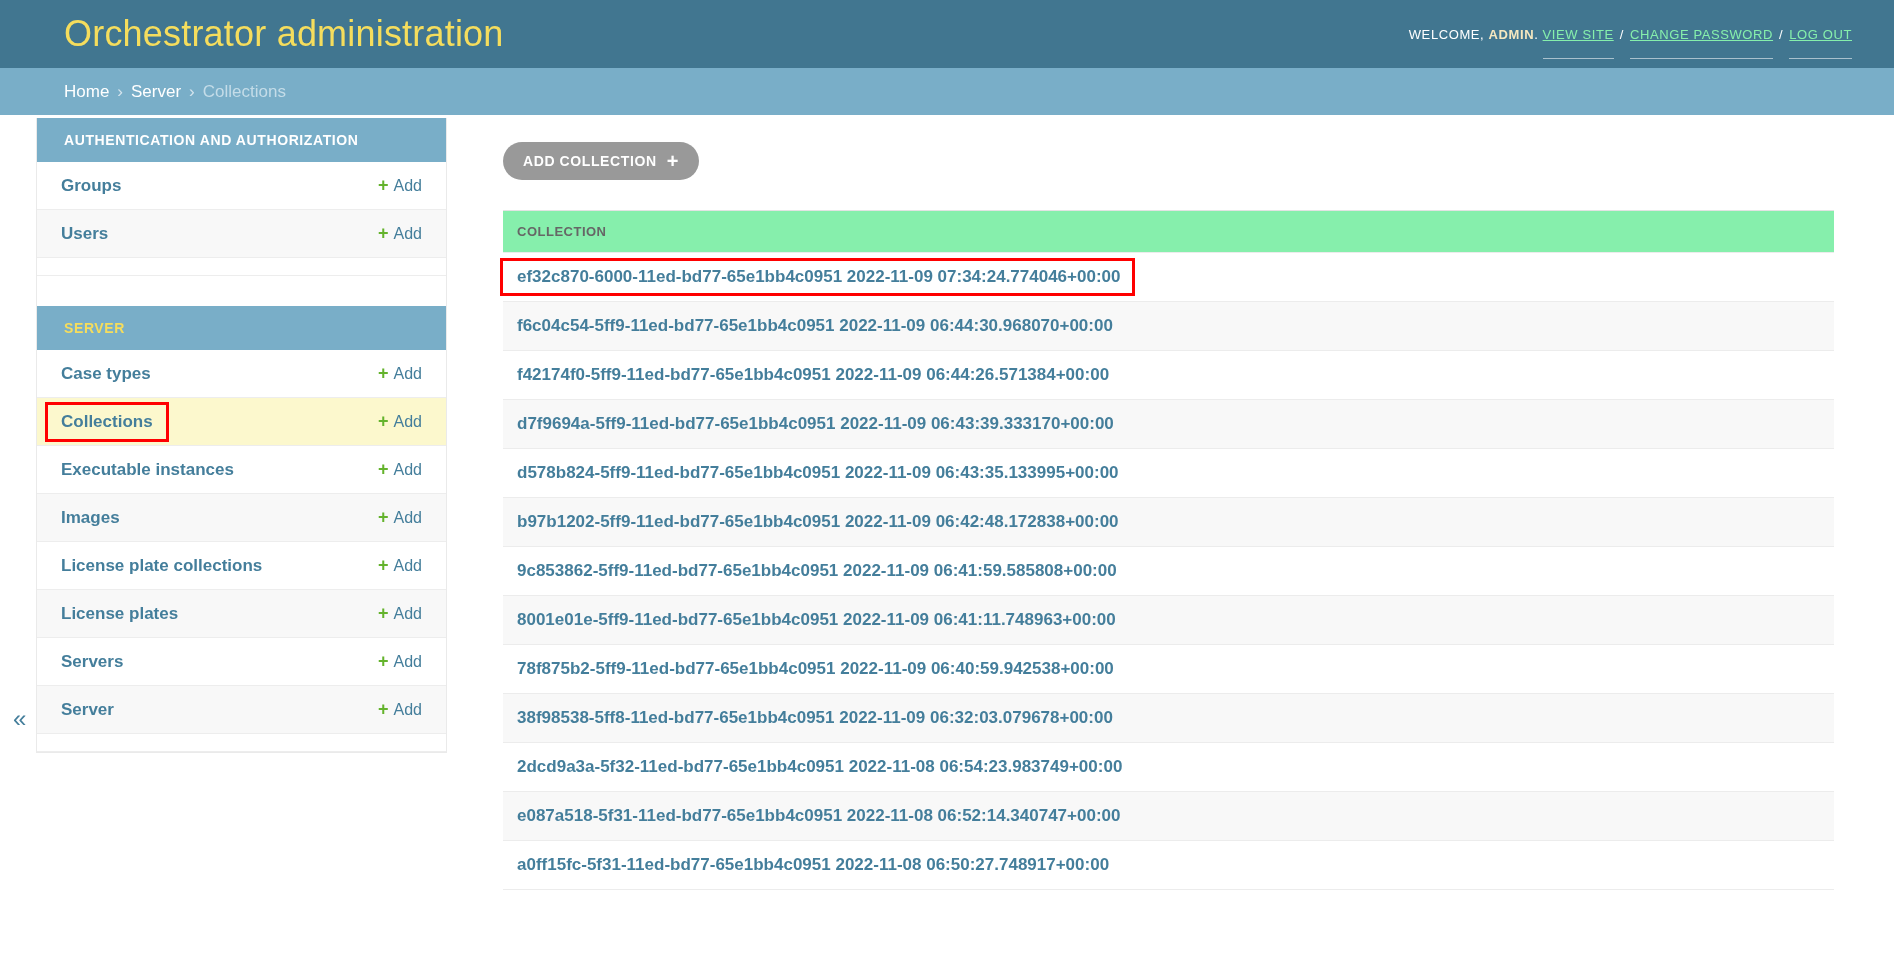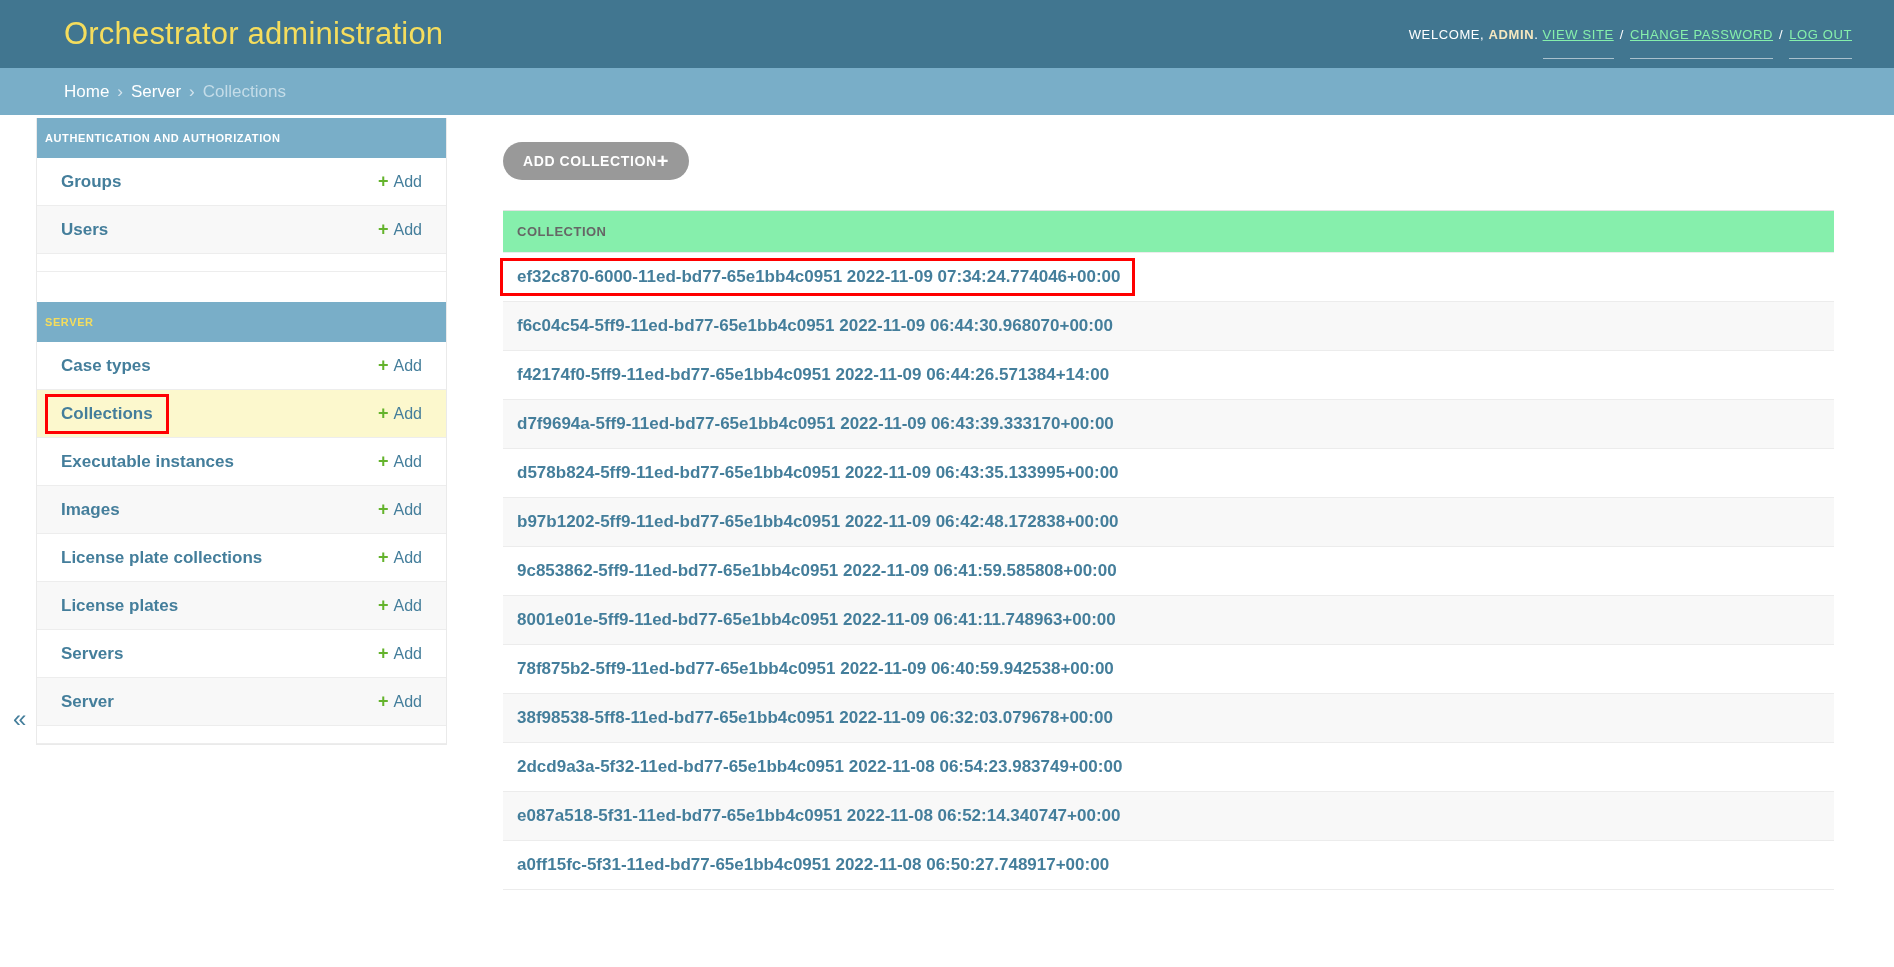--- a/index.html
+++ b/index.html
@@ -11,21 +11,21 @@
     -webkit-font-smoothing:antialiased;
   }
   a { text-decoration:none; }
 
   
   #header {
     height:68px; background:#417690;
     display:flex; align-items:center; justify-content:space-between;
     padding:0 42px 0 64px;
   }
-  #branding { font-size:31px; font-weight:400; color:#f5dd5d; letter-spacing:0.2px; }
+  #branding { font-size:36px; font-weight:400; color:#f5dd5d; letter-spacing:0.2px; }
   #user-tools { font-size:13px; color:#fff; letter-spacing:0.6px; white-space:nowrap; }
   #user-tools .username { font-weight:bold; color:#f5e8c0; }
   #user-tools a { color:#86efac; border-bottom:1px solid rgba(255,255,255,0.55); padding-bottom:16px;text-decoration:underline; }
   #user-tools .sep { margin:0 6px; }
 
   
   #breadcrumbs {
     height:47px; background:#79aec8; color:#c4dce8;
     display:flex; align-items:center; padding:0 64px;
     font-size:17px;
@@ -38,22 +38,22 @@
   #collapse-toggle {
     position:absolute; left:13px; top:590px;
     font-size:24px; color:#447e9b; cursor:pointer; user-select:none;
   }
 
   
   #sidebar { width:411px; margin-left:36px; border:1px solid #eaeaea; border-top:none; background:#fff; }
   .module-spacer { height:30px; }
   .caption {
     background:#79aec8; color:#fff;
-    font-size:11px; font-weight:bold; letter-spacing:0.6px;
-    padding:14px 8px;
+    font-size:14px; font-weight:bold; letter-spacing:0.6px;
+    padding:14px 27px;
   }
   .caption.current-app { color:#f5dd5d; }
   .side-row {
     height:48px; display:flex; align-items:center; justify-content:space-between;
     padding:0 24px; border-bottom:1px solid #ededed; background:#fff;
   }
   .side-row.striped { background:#f8f8f8; }
   .side-row.selected { background:#fcf8cd; }
   .model-link { color:#447e9b; font-size:17px; font-weight:bold; }
   .add-link { color:#447e9b; font-size:16px; white-space:nowrap; }
@@ -63,21 +63,21 @@
     display:inline-block; border:3px solid #ff0000;
     padding:7px 13px; margin:-10px 0 -10px -16px;
   }
 
   
   #content { flex:1; padding:24px 60px 0 56px; min-width:0; }
   .title-row { display:flex; align-items:center; justify-content:space-between; }
   h1#page-title { margin:0; font-size:29px; font-weight:300; color:#666; }
   #add-object-btn {
     background:#999999; color:#fff; border-radius:22px;
-    display:flex; align-items:center; 
+    display:flex; align-items:center; gap:10px;
     padding:11px 20px; font-size:14px; font-weight:bold; letter-spacing:0.6px;
     cursor:pointer;
   }
   #add-object-btn .btn-plus { font-size:20px; font-weight:bold; line-height:14px; }
 
   
   #result-table { width:100%; border-collapse:collapse; margin-top:30px; }
   #result-table thead th {
     text-align:left; background:#86efac; color:#666;
     font-size:13px; font-weight:bold; letter-spacing:0.5px;
@@ -184,21 +184,21 @@
         </tr>
       </thead>
       <tbody id="result-body">
           <tr>
             <td><span class="row-red-box"><a href="#">ef32c870-6000-11ed-bd77-65e1bb4c0951 2022-11-09 07:34:24.774046+00:00</a></span></td>
           </tr>
           <tr>
             <td><a href="#">f6c04c54-5ff9-11ed-bd77-65e1bb4c0951 2022-11-09 06:44:30.968070+00:00</a></td>
           </tr>
           <tr>
-            <td><a href="#">f42174f0-5ff9-11ed-bd77-65e1bb4c0951 2022-11-09 06:44:26.571384+14:00</a></td>
+            <td><a href="#">f42174f0-5ff9-11ed-bd77-65e1bb4c0951 2022-11-09 06:44:26.571384+00:00</a></td>
           </tr>
           <tr>
             <td><a href="#">d7f9694a-5ff9-11ed-bd77-65e1bb4c0951 2022-11-09 06:43:39.333170+00:00</a></td>
           </tr>
           <tr>
             <td><a href="#">d578b824-5ff9-11ed-bd77-65e1bb4c0951 2022-11-09 06:43:35.133995+00:00</a></td>
           </tr>
           <tr>
             <td><a href="#">b97b1202-5ff9-11ed-bd77-65e1bb4c0951 2022-11-09 06:42:48.172838+00:00</a></td>
           </tr>

